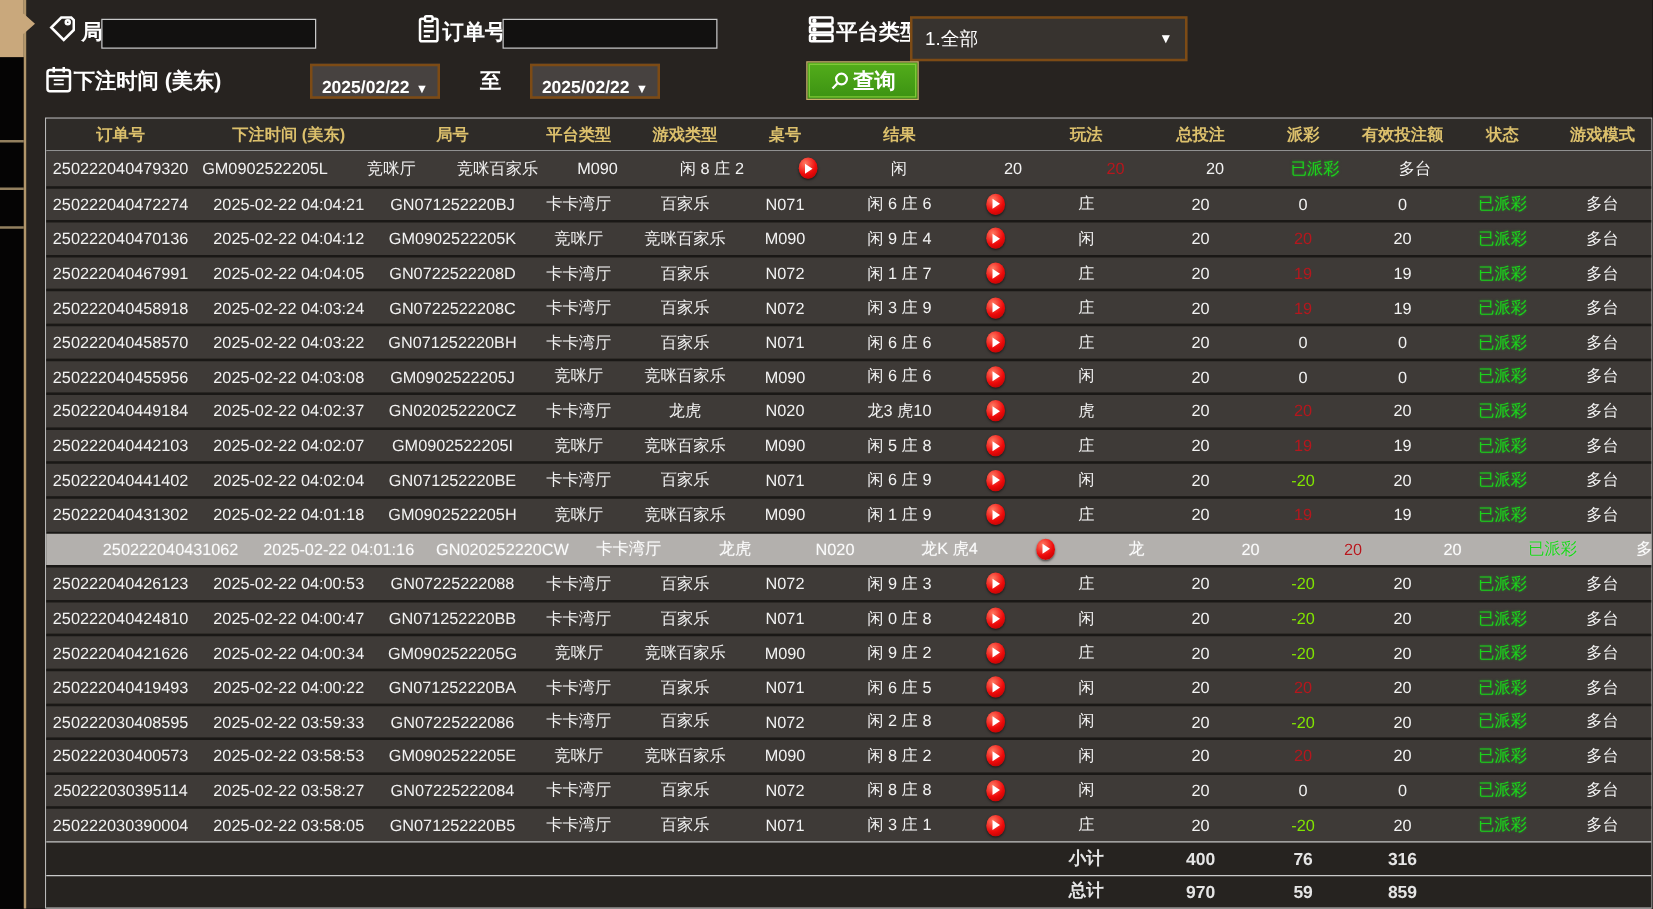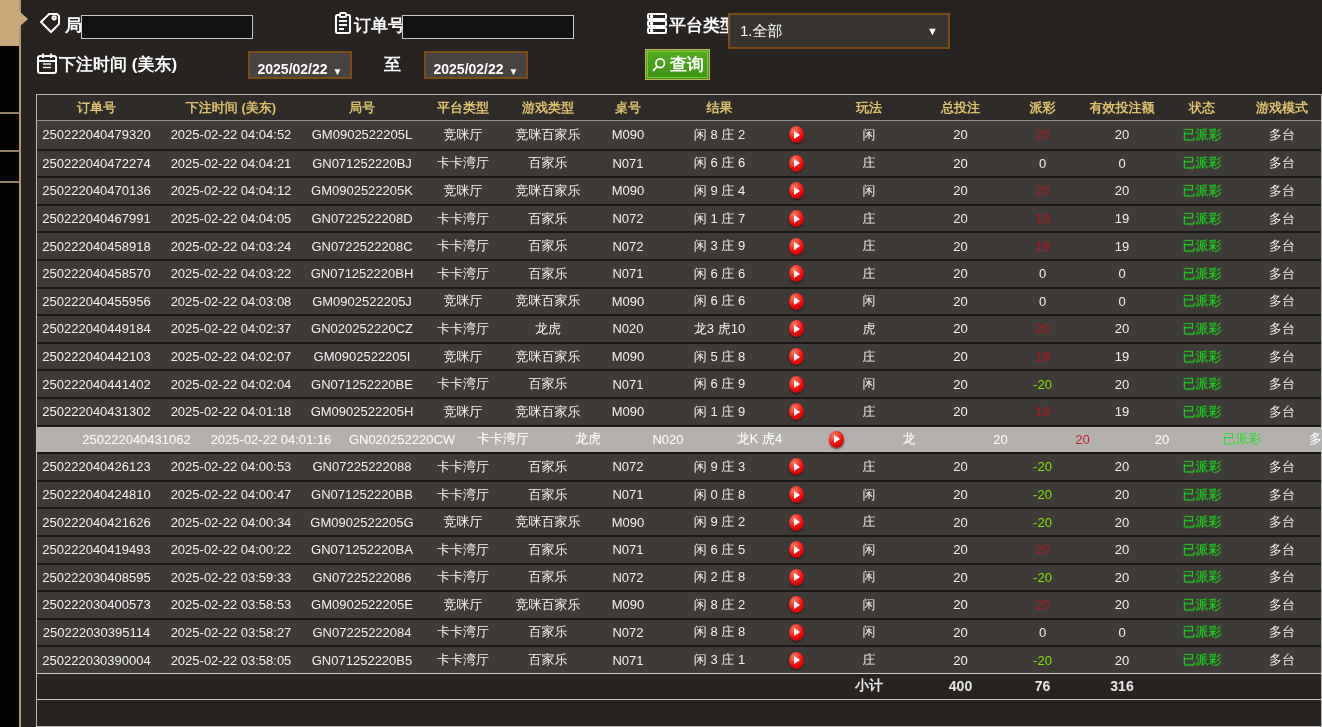--- a/index.html
+++ b/index.html
@@ -40,21 +40,21 @@
     display: flex; align-items: center; padding: 0 10px; cursor: pointer;
   }
   .selectbox .arrow { margin-left: auto; font-size: 11px; color: #ffffff; }
   .datebox {
     position: absolute; height: 28px; width: 104px; background: #474240;
     border: 2px solid #7d4b15; color: #ffffff; font-size: 14px; font-weight: bold;
     display: flex; align-items: flex-end; justify-content: center; gap: 5px; cursor: pointer;
   }
   .datebox .arrow { font-size: 10px; }
   .search-btn {
-    position: absolute; height: 31px; width: 65px;
+    position: absolute; height: 31px; width: 90px;
     background: linear-gradient(#53ad1b, #3c9212);
     border: 1px solid #c7b169; outline: 1px solid #7fc937; outline-offset: -3px;
     color: #ffffff; font-size: 17px; font-weight: bold;
     display: flex; align-items: center; justify-content: center; gap: 3px; cursor: pointer;
     font-family: "Liberation Sans", sans-serif;
   }
 
   
   .tbl {
     position: absolute; left: 15px; top: 94px; width: 1286px; height: 633px;
@@ -191,21 +191,20 @@
         <div class="cell c8">玩法</div>
         <div class="cell c9">总投注</div>
         <div class="cell c10">派彩</div>
         <div class="cell c11">有效投注额</div>
         <div class="cell c12">状态</div>
         <div class="cell c13">游戏模式</div>
       </div>
     <div class="tbody">
   <div class="trow">
     <div class="cell c0">250222040479320</div>
-    <div class="cell c1">2025-02-22 04:04:52</div>
     <div class="cell c2">GM0902522205L</div>
     <div class="cell c3">竞咪厅</div>
     <div class="cell c4">竞咪百家乐</div>
     <div class="cell c5">M090</div>
     <div class="cell c6">闲 8 庄 2</div>
     <div class="cell c7">
       <span class="replay"></span>
     </div>
     <div class="cell c8">闲</div>
     <div class="cell c9">20</div>
@@ -586,14 +585,30 @@
         <div class="cell c5"></div>
       <div class="cell c6"></div>
         <div class="cell c7"></div>
       <div class="cell c8">小计</div>
       <div class="cell c9">400</div>
       <div class="cell c10">76</div>
       <div class="cell c11">316</div>
       <div class="cell c12"></div>
         <div class="cell c13"></div>
     </div>
+    <div class="trow sumrow">
+      <div class="cell c0"></div>
+        <div class="cell c1"></div>
+      <div class="cell c2"></div>
+        <div class="cell c3"></div>
+      <div class="cell c4"></div>
+        <div class="cell c5"></div>
+      <div class="cell c6"></div>
+        <div class="cell c7"></div>
+      <div class="cell c8">总计</div>
+      <div class="cell c9">970</div>
+      <div class="cell c10">59</div>
+      <div class="cell c11">859</div>
+      <div class="cell c12"></div>
+        <div class="cell c13"></div>
+    </div>
   </div>
 </div>
 
 </body></html>

